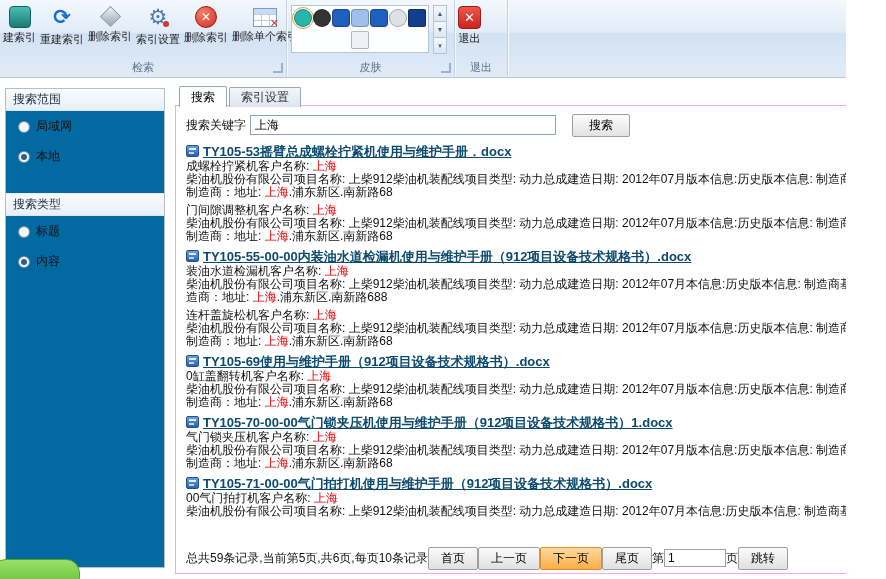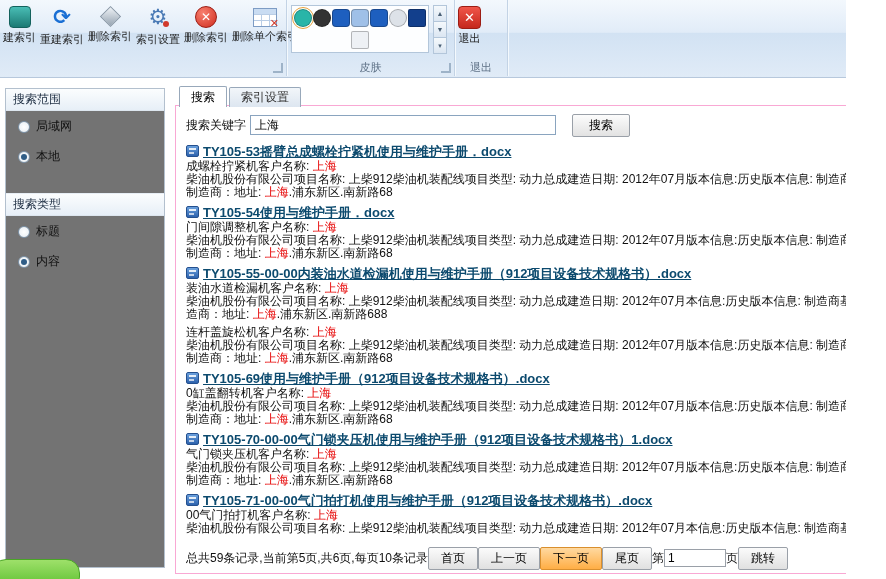--- a/index.html
+++ b/index.html
@@ -53,21 +53,21 @@
   .skin.circle{border-radius:50%;border:1px solid rgba(0,0,0,.25);}
   .skin.badge{border-radius:4px;border:1px solid rgba(0,0,0,.25);}
   .skin.square{border-radius:2px;border:1px solid rgba(0,0,0,.25);}
   .skin.sel{outline:1px solid #e8a33d;outline-offset:1px;}
   .gstrip{position:absolute;left:146px;top:5px;width:14px;height:48px;display:flex;flex-direction:column;}
   .gbtn{flex:1;border:1px solid #b3c6da;border-top:none;background:linear-gradient(#f5f9fc,#dbe6f2);
         font-size:7px;color:#4a6075;text-align:center;line-height:15px;cursor:default;}
   .gbtn:first-child{border-top:1px solid #b3c6da;}
 
   
-  .sidebar{position:absolute;left:5px;top:88px;width:160px;height:480px;background:#737373;
+  .sidebar{position:absolute;left:5px;top:88px;width:160px;height:480px;background:#0369a1;
            border:1px solid #b3c0ce;box-sizing:border-box;}
   .side-h{height:21px;line-height:21px;padding-left:7px;font-size:12px;color:#223246;
           background:linear-gradient(#fbfdfe,#e7eff7);border-bottom:1px solid #dde6ef;}
   .side-h.second{margin-top:22px;border-top:1px solid #e7eef5;}
   .radio-row{display:flex;align-items:center;gap:6px;padding:7px 0 6px 12px;font-size:12px;color:#111;cursor:default;}
   .radio{width:12px;height:12px;border-radius:50%;border:1px solid #7d93a8;box-sizing:border-box;
          background:radial-gradient(#ffffff,#e6edf3);position:relative;flex:0 0 auto;}
   .radio.sel::after{content:"";position:absolute;left:2px;top:2px;width:6px;height:6px;border-radius:50%;background:#2f5d87;}
 
   
@@ -137,20 +137,21 @@
           </div>
           <div class="rbtn">
             <div class="ricon ic-delete"></div>
             <div class="rlabel">删除索引</div>
           </div>
           <div class="rbtn">
             <div class="ricon ic-delete-single"></div>
             <div class="rlabel">删除单个索引</div>
           </div>
         </div>
+      <div class="glabel">检索</div>
       <div class="launcher"></div>
     </div>
 
     <div class="rgroup g2">
       <div class="gallery">
           <div class="skin circle sel" style="background: rgb(41, 181, 168);"></div>
           <div class="skin circle" style="background: rgb(51, 51, 51);"></div>
           <div class="skin badge" style="background: rgb(30, 95, 191);"></div>
           <div class="skin badge" style="background: rgb(159, 192, 232);"></div>
           <div class="skin badge" style="background: rgb(30, 95, 191);"></div>
@@ -214,21 +215,20 @@
       </div>
 
       <div class="results" id="results">
           <div class="ritem">
             <div class="rtitle-row"><span class="doc-icon"></span><a class="rtitle">TY105-53摇臂总成螺栓拧紧机使用与维护手册．docx</a></div>
             <div class="rline"><span>成螺栓拧紧机客户名称: </span><span class="hl">上海</span></div>
             <div class="rline"><span>柴油机股份有限公司项目名称: 上柴912柴油机装配线项目类型: 动力总成建造日期: 2012年07月版本信息:历史版本信息: 制造商基本信息</span></div>
             <div class="rline"><span>制造商：地址: </span><span class="hl">上海</span><span>.浦东新区.南新路68</span></div>
           </div>
           <div class="ritem">
-            <div class="rtitle-row"><span class="doc-icon"></span><a class="rtitle">TY105-54使用与维护手册．docx</a></div>
             <div class="rline"><span>门间隙调整机客户名称: </span><span class="hl">上海</span></div>
             <div class="rline"><span>柴油机股份有限公司项目名称: 上柴912柴油机装配线项目类型: 动力总成建造日期: 2012年07月版本信息:历史版本信息: 制造商基本信息</span></div>
             <div class="rline"><span>制造商：地址: </span><span class="hl">上海</span><span>.浦东新区.南新路68</span></div>
           </div>
           <div class="ritem">
             <div class="rtitle-row"><span class="doc-icon"></span><a class="rtitle">TY105-55-00-00内装油水道检漏机使用与维护手册（912项目设备技术规格书）.docx</a></div>
             <div class="rline"><span>装油水道检漏机客户名称: </span><span class="hl">上海</span></div>
             <div class="rline"><span>柴油机股份有限公司项目名称: 上柴912柴油机装配线项目类型: 动力总成建造日期: 2012年07月本信息:历史版本信息: 制造商基本信息制</span></div>
             <div class="rline"><span>造商：地址: </span><span class="hl">上海</span><span>.浦东新区.南新路688</span></div>
           </div>

